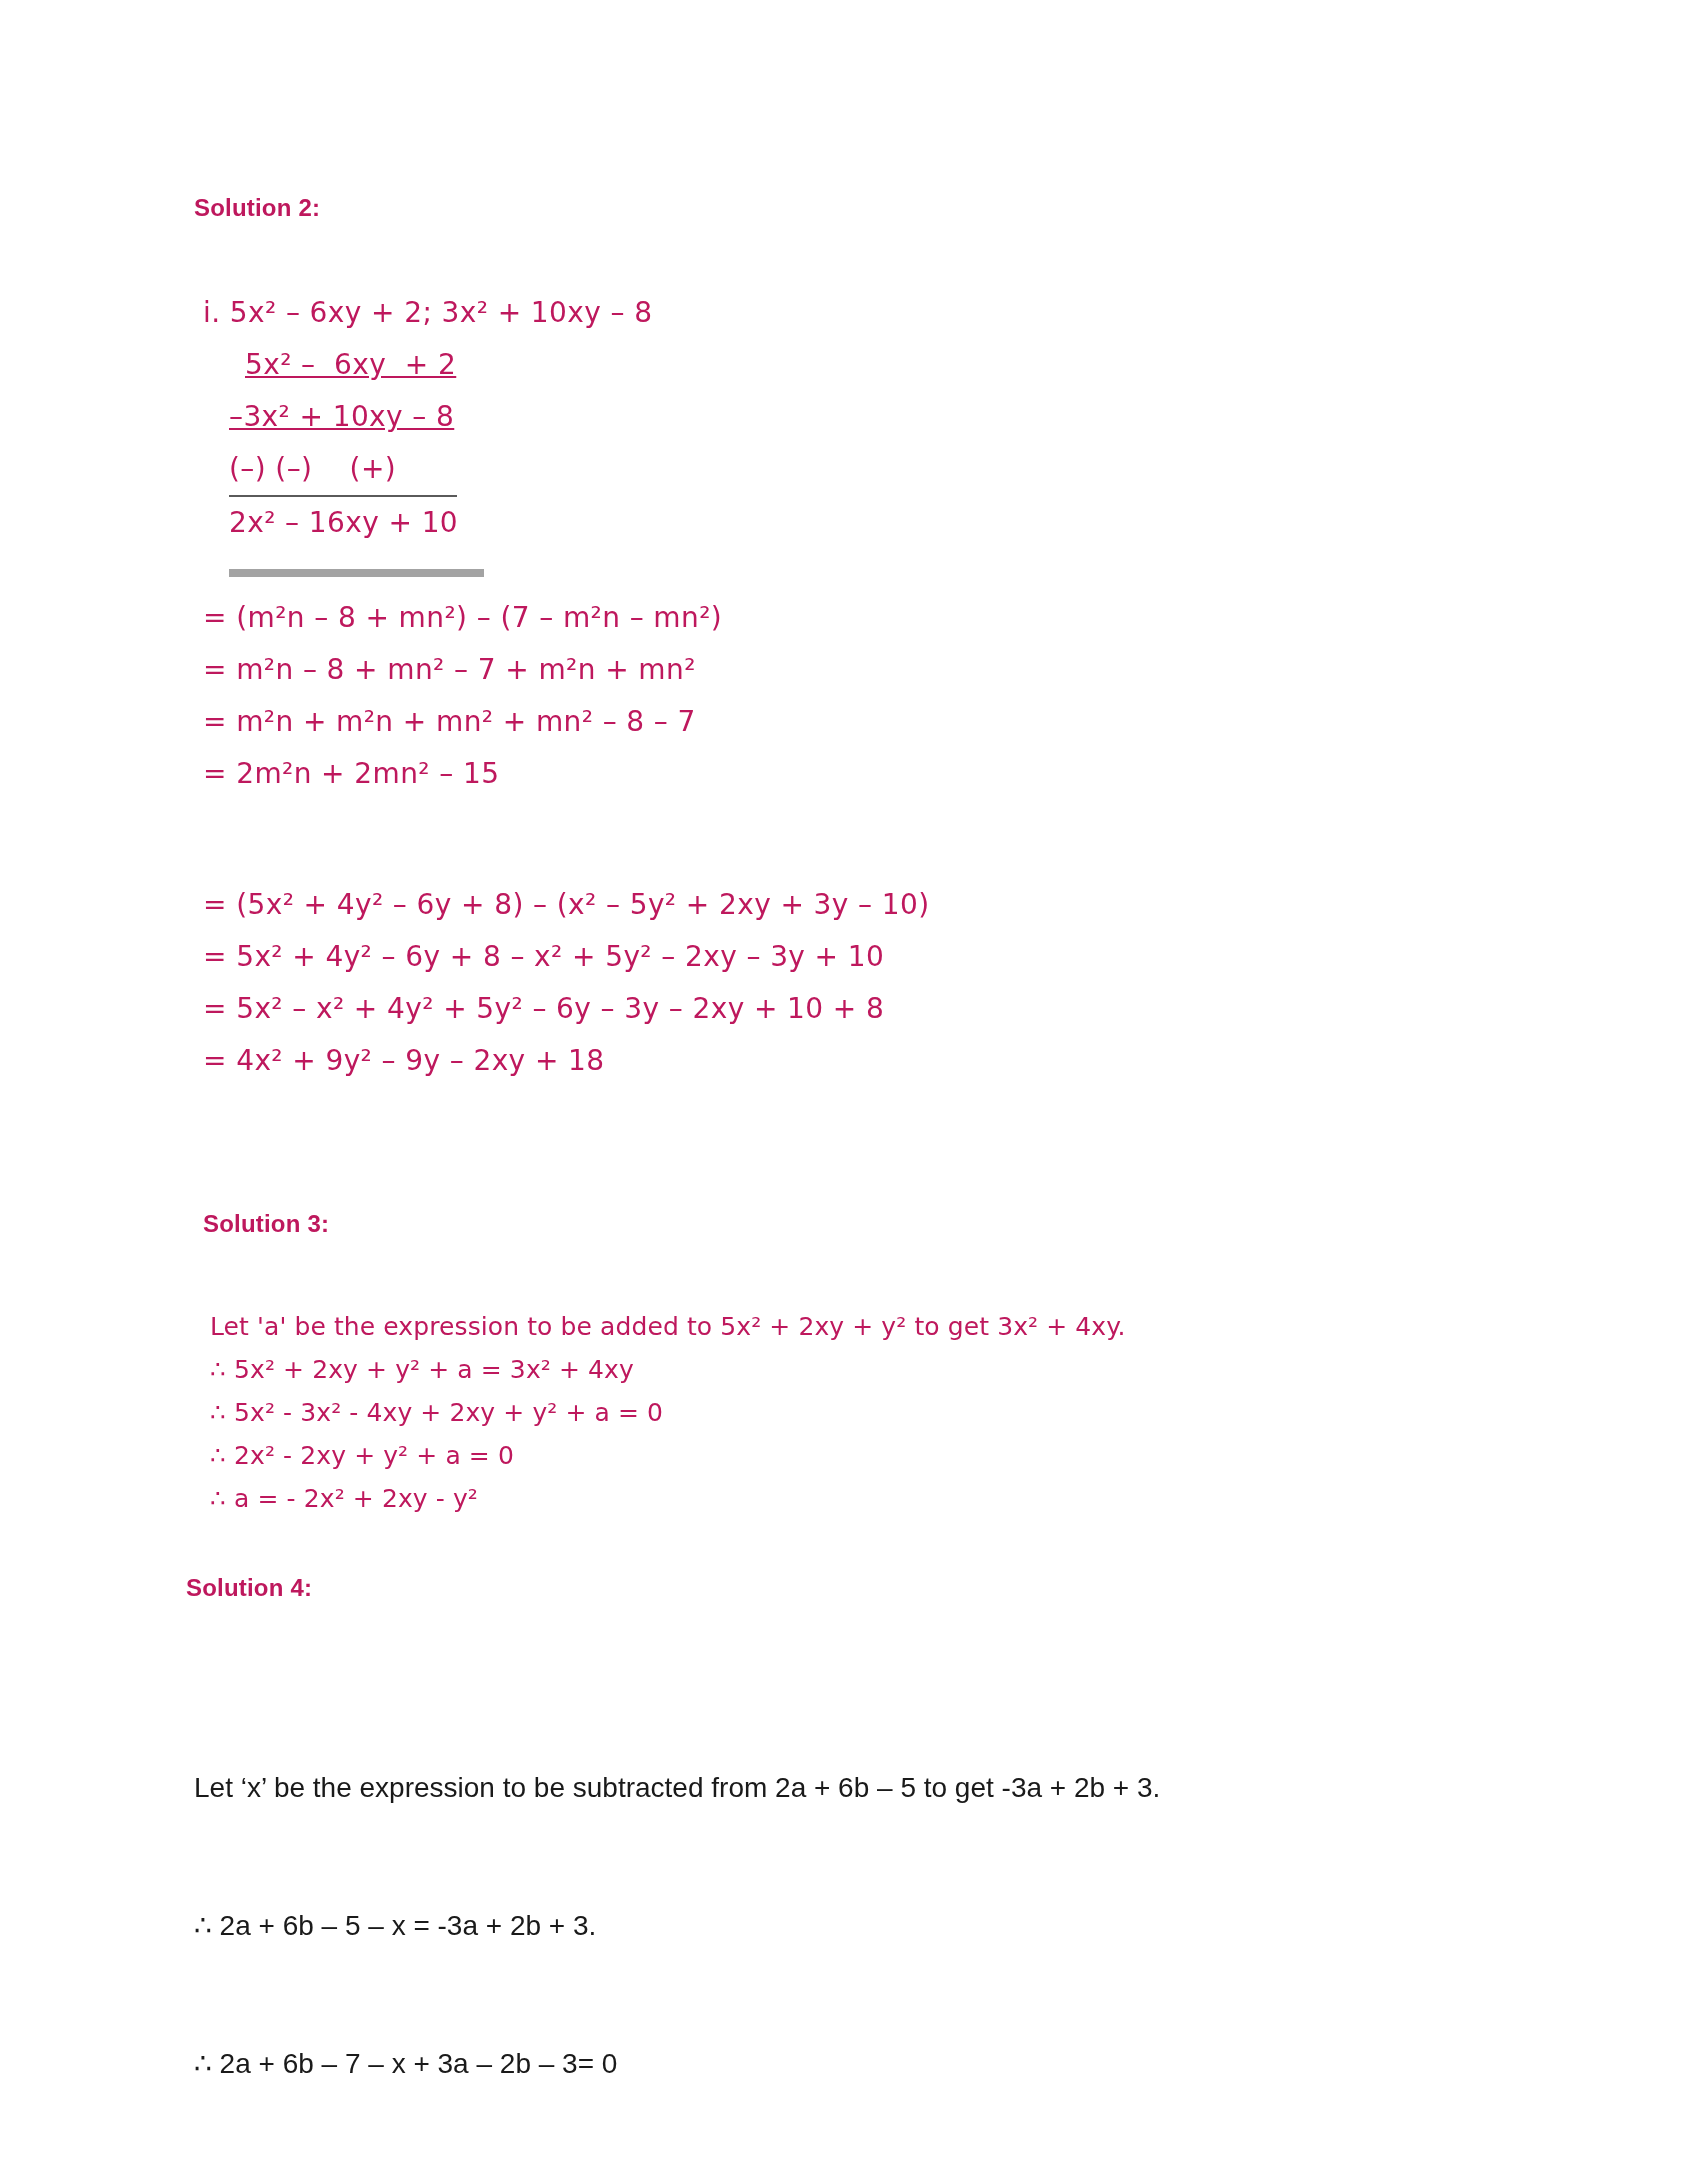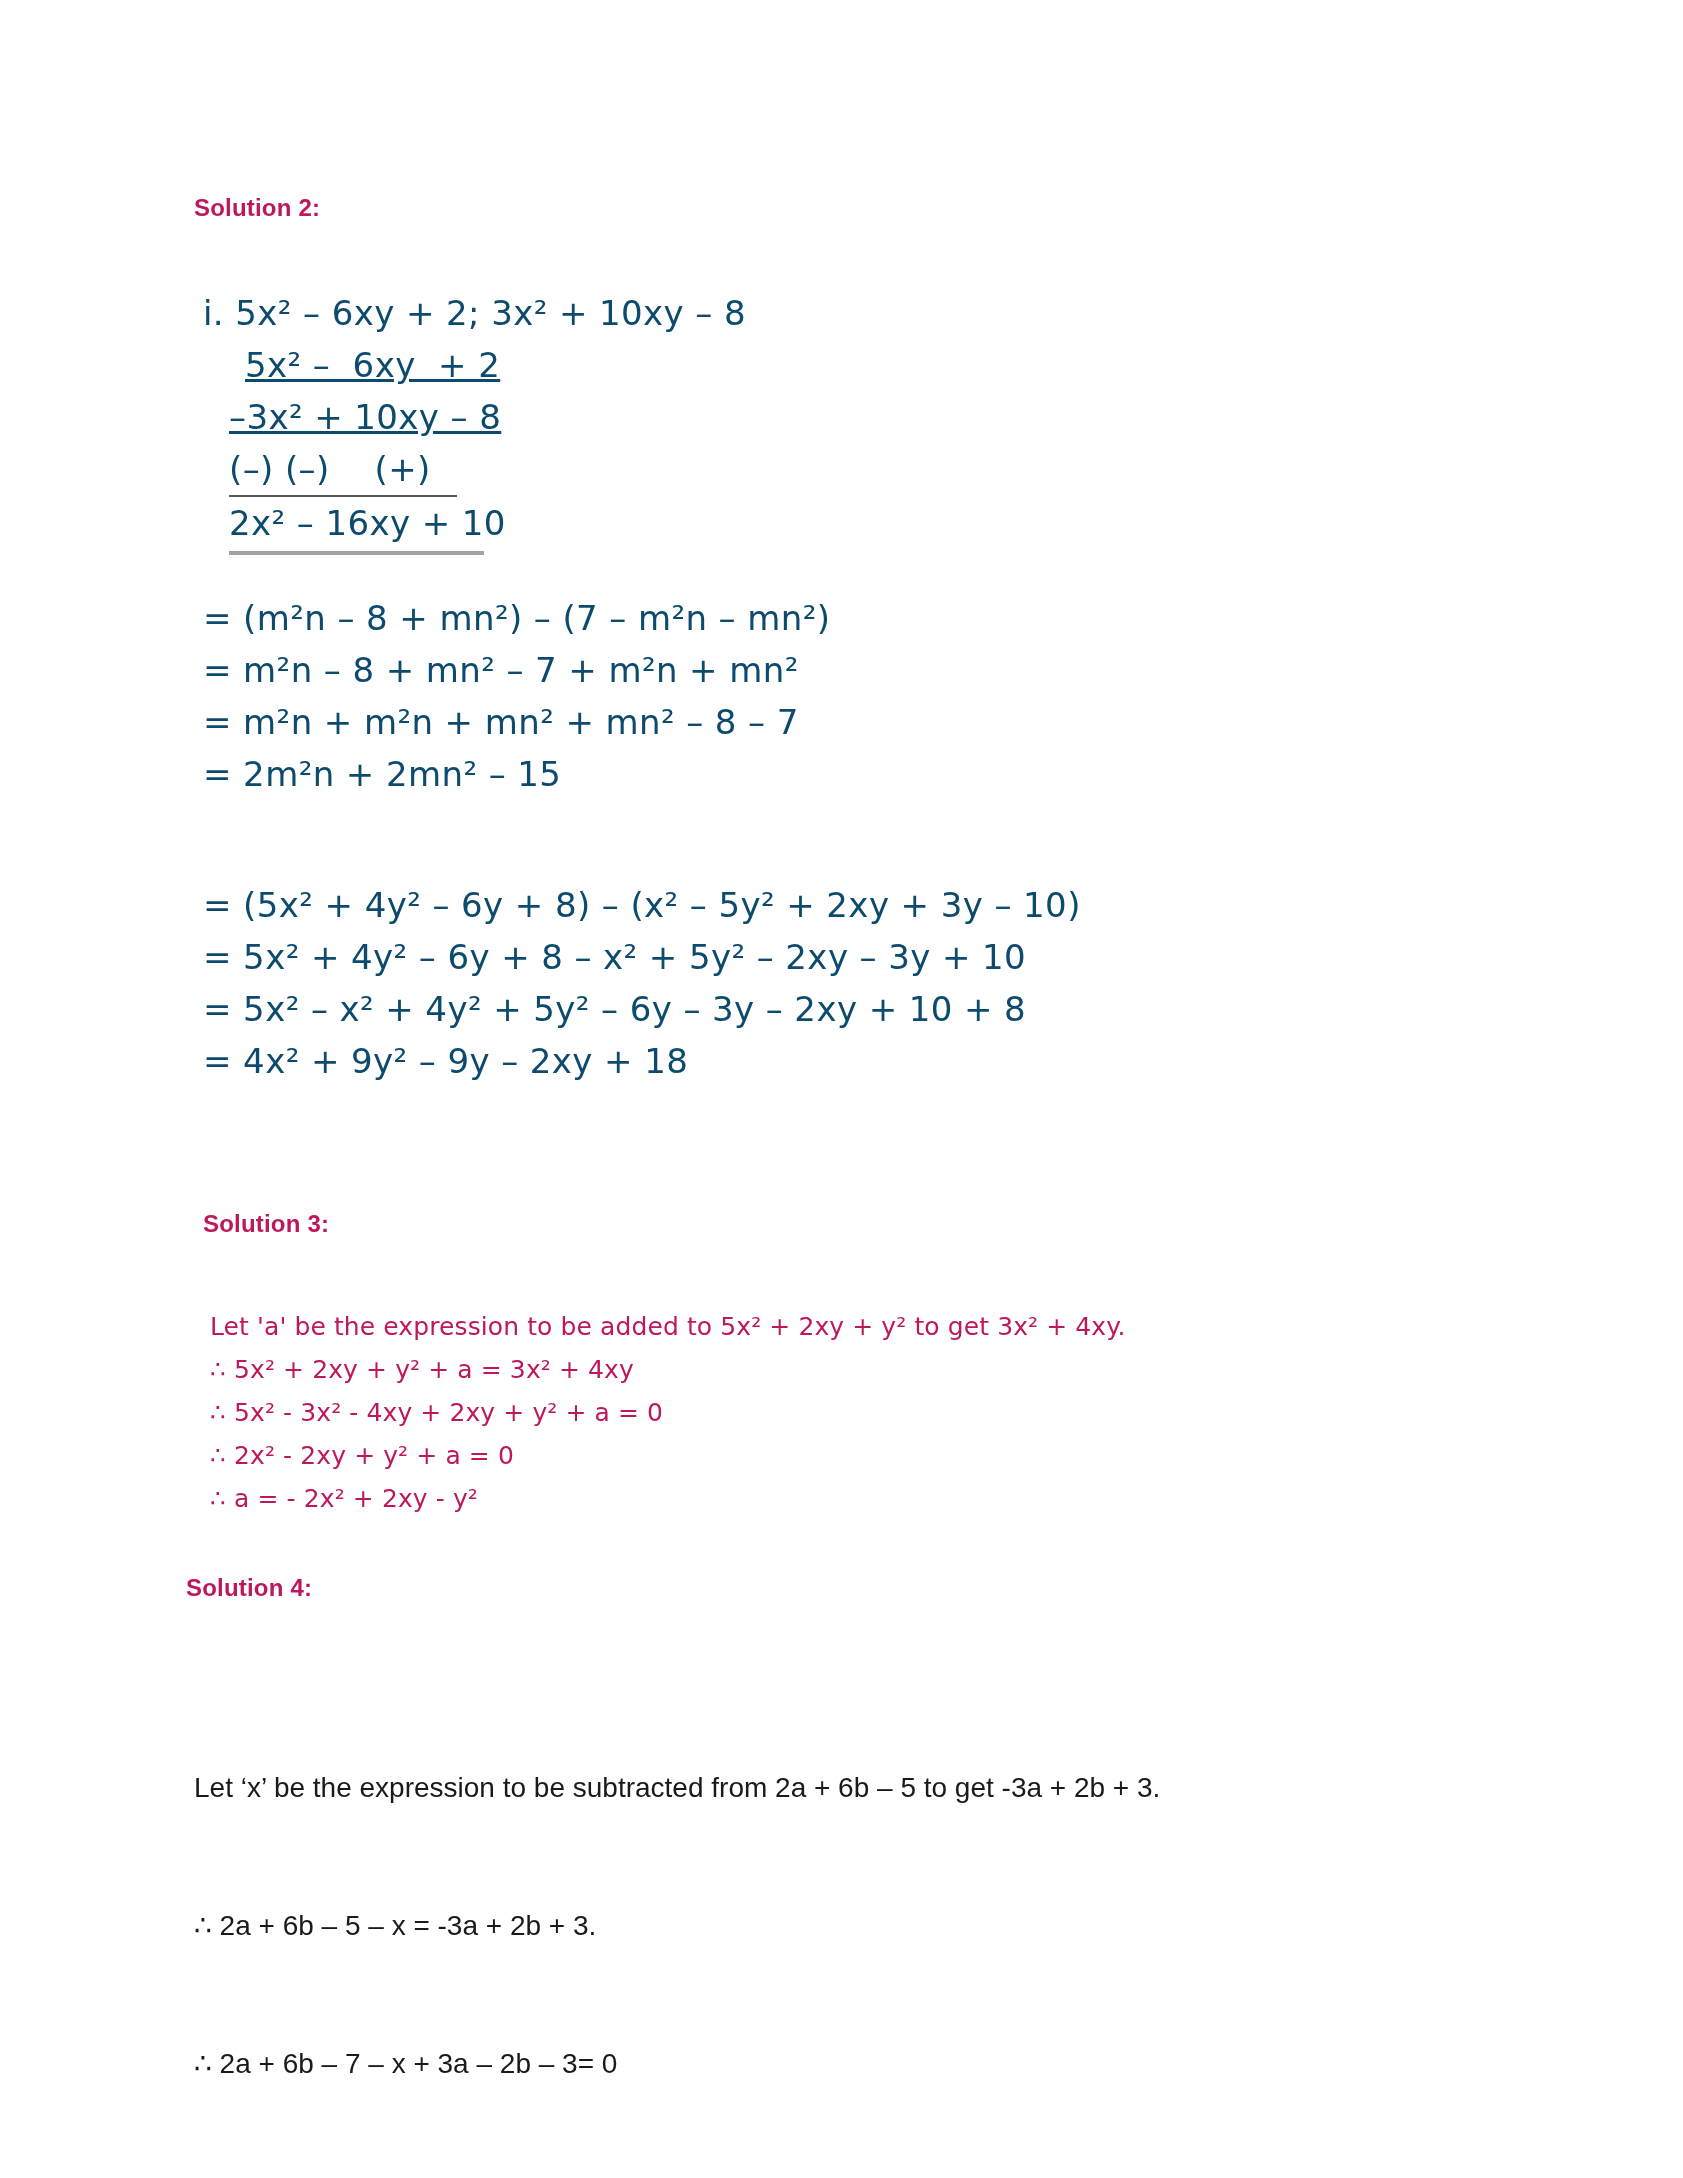--- a/index.html
+++ b/index.html
@@ -26,22 +26,22 @@
   .sol-heading {
     font-family: "Liberation Sans", sans-serif;
     font-weight: bold;
     font-size: 24px;
     letter-spacing: 0.2px;
     color: #be185d;
   }
   
   .scan-block {
     font-family: "DejaVu Sans", sans-serif;
-    color: #0c4a6e;
-    font-size: 34px;
+    color: #be185d;
+    font-size: 28px;
     line-height: 52px;
     letter-spacing: 0.4px;
     -webkit-font-smoothing: antialiased;
   }
   .scan-block.light {
     color: #be185d;
     font-size: 25px;
     line-height: 43px;
     letter-spacing: 0.1px;
   }
@@ -57,23 +57,23 @@
   }
   .signs-row {
     display: block;
     white-space: pre;
     border-bottom: 2px solid #5a5a5a;
     width: 228px;
   }
   .result-row {
     display: block;
     white-space: pre;
-    border-bottom: 4px solid #a3a3a3;
+    border-bottom: 8px solid #a3a3a3;
     width: 255px;
-    padding-bottom: 2px;
+    padding-bottom: 20px;
   }
   
   .plain-block {
     font-family: "Liberation Sans", sans-serif;
     color: #1a1a1a;
     font-size: 28px;
     line-height: 46px;
     white-space: pre;
   }
   .abs { position: absolute; }

